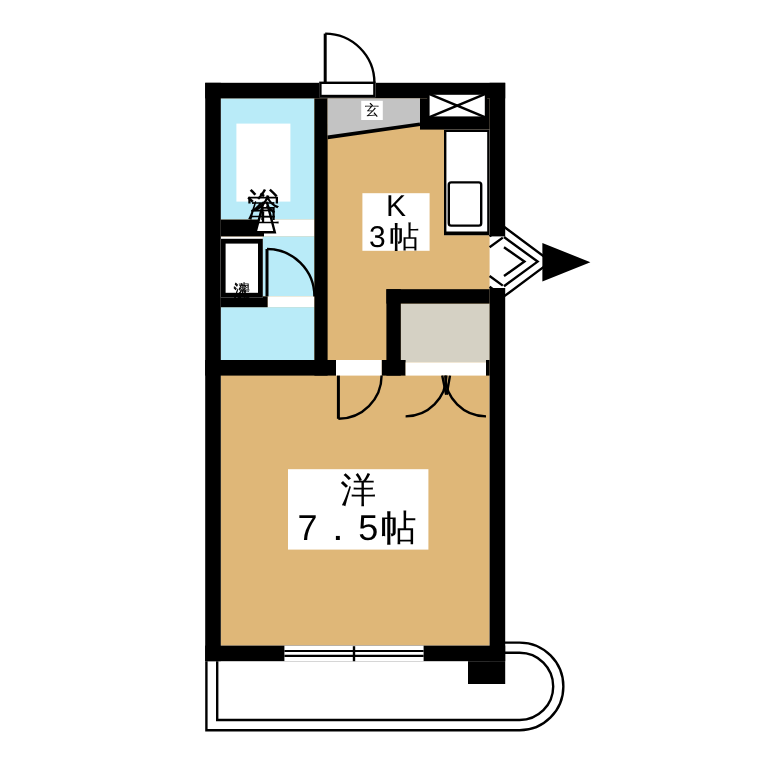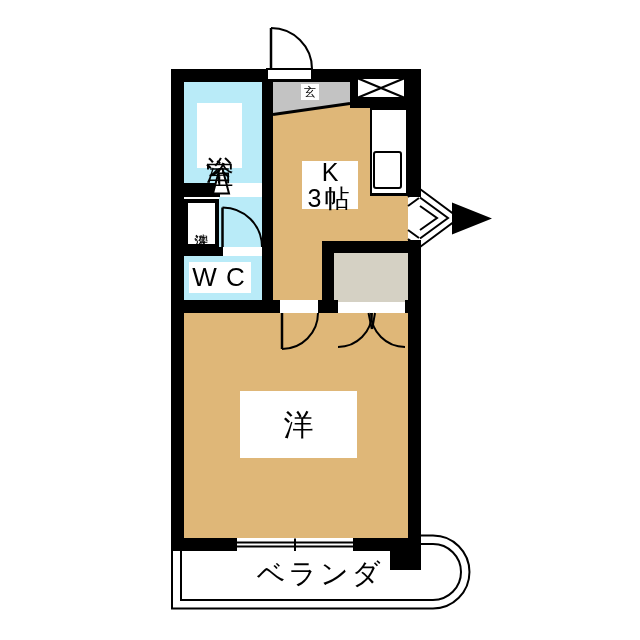--- a/index.html
+++ b/index.html
@@ -94,19 +94,18 @@
     <path d="M452,202.5 L492,218.5 L452,234.5 Z" fill="#000"></path>
   </svg>
 
   <div class="labelbox vtext" style="left:197px;top:103px;width:45px;height:65px;font-size:28px;">浴室</div>
   <div class="labelbox" style="left:301px;top:84px;width:18px;height:16px;font-size:12px;">玄</div>
   <div class="labelbox two-line" style="left:302px;top:161px;width:56px;height:48px;font-size:25px;">
     <span>K</span>
     <span style="letter-spacing:3px;">3帖</span>
   </div>
   <div class="labelbox vtext" style="left:189px;top:204px;width:25px;height:39px;font-size:14px;letter-spacing:1px;background:transparent;">洗濯</div>
-  <div class="labelbox" style="left:189px;top:262px;width:62px;height:31px;font-size:26px;letter-spacing:9px;padding-left:6px;box-sizing:border-box;">WC</div>
   <div class="labelbox two-line" style="left:240px;top:391px;width:117px;height:67px;font-size:30px;">
     <span>洋</span>
+    <span style="letter-spacing:2px;">7．5帖</span>
   </div>
-  <div class="plainlabel" style="left:245px;top:556px;width:150px;height:36px;font-size:28px;letter-spacing:3px;">ベランダ</div>
 
 </div>
 
 </body></html>

